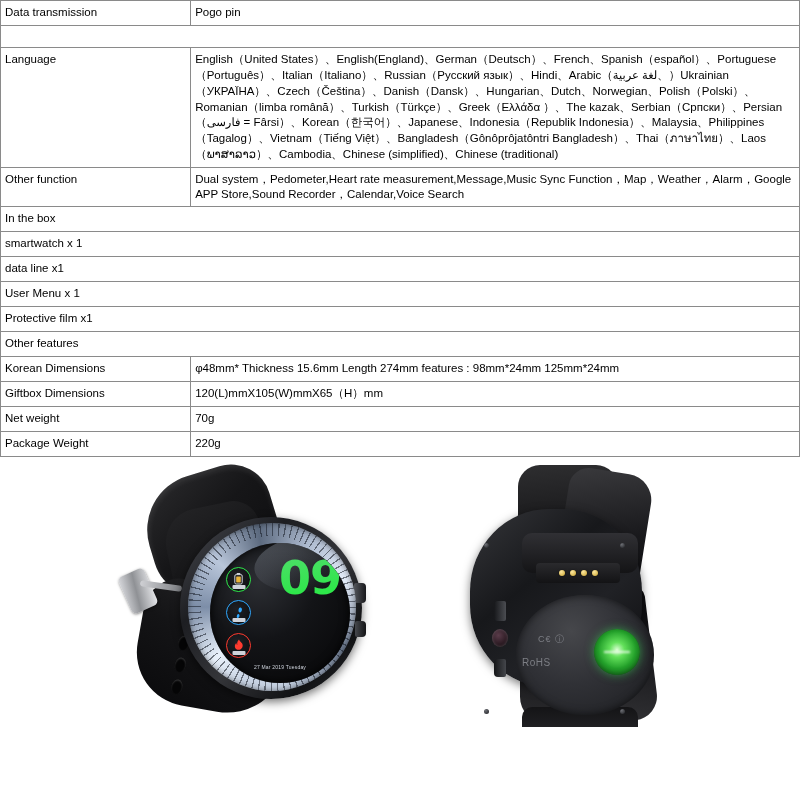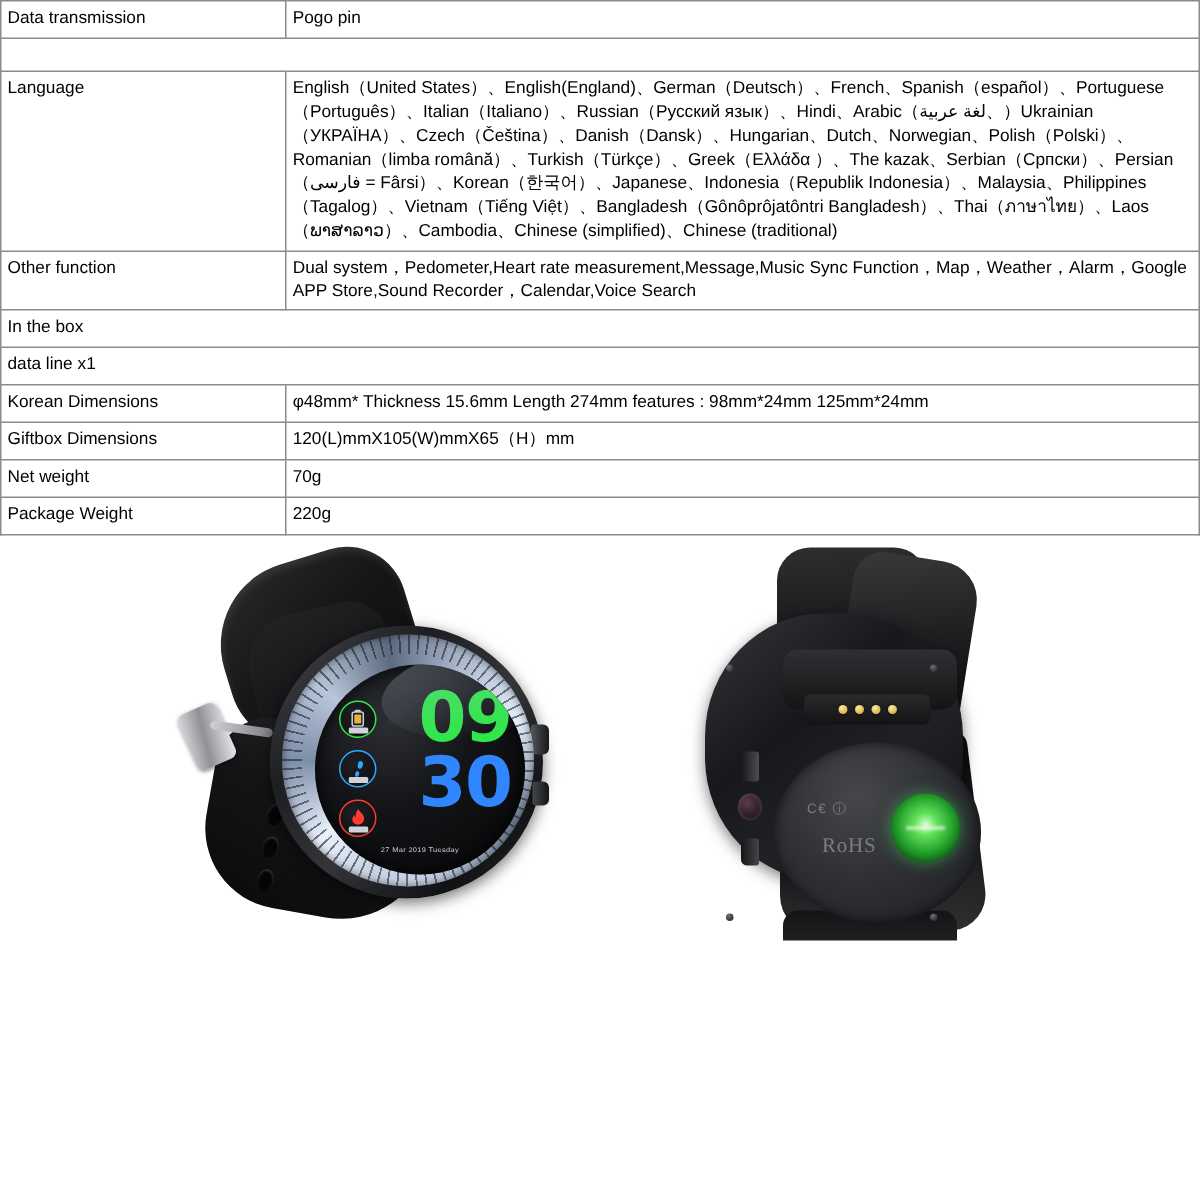--- a/index.html
+++ b/index.html
@@ -364,24 +364,24 @@
   .marks {
     position: absolute;
     left: 22px; top: 38px;
     color: #7c7e84;
     font-size: 9px;
     font-family: "Liberation Sans", sans-serif;
     letter-spacing: 1px;
   }
   .marks2 {
     position: absolute;
-    left: 32px; top: 62px;
+    left: 6px; top: 62px;
     color: #7c7e84;
-    font-size: 14px;
-    font-family: Liberation Serif, serif;
+    font-size: 10px;
+    font-family: Liberation Sans, sans-serif;
     letter-spacing: 0.5px;
   }
   .hr-sensor {
     position: absolute;
     right: 14px; top: 34px;
     width: 46px; height: 46px;
     border-radius: 50%;
     background: radial-gradient(circle at 50% 45%, #d8ffd0 0%, #62e05a 22%, #23a02a 55%, #116a17 100%);
     box-shadow: 0 0 10px rgba(60,220,90,0.55), inset 0 -2px 5px rgba(0,0,0,0.35);
   }
@@ -442,21 +442,33 @@
 
       <tr>
         <td class="label label-mid">Other function</td>
         <td class="value">Dual system，Pedometer,Heart rate measurement,Message,Music Sync Function，Map，Weather，Alarm，Google APP Store,Sound Recorder，Calendar,Voice Search</td>
       </tr>
 
       <tr class="rowline">
         <td class="full" colspan="2">In the box</td>
       </tr>
       <tr class="rowline">
+        <td class="full" colspan="2">smartwatch x 1</td>
+      </tr>
+      <tr class="rowline">
         <td class="full" colspan="2">data line x1</td>
+      </tr>
+      <tr class="rowline">
+        <td class="full" colspan="2">User Menu x 1</td>
+      </tr>
+      <tr class="rowline">
+        <td class="full" colspan="2">Protective film x1</td>
+      </tr>
+      <tr class="rowline">
+        <td class="full" colspan="2">Other features</td>
       </tr>
 
       <tr class="rowline">
         <td class="label">Korean Dimensions</td>
         <td class="value">φ48mm*  Thickness 15.6mm  Length 274mm   features : 98mm*24mm    125mm*24mm</td>
       </tr>
       <tr class="rowline">
         <td class="label">Giftbox Dimensions</td>
         <td class="value">120(L)mmX105(W)mmX65（H）mm</td>
       </tr>
@@ -517,21 +529,20 @@
               <div class="w-ic cal">
                 <svg width="10" height="13" viewBox="0 0 10 13" aria-hidden="true">
                   <path d="M5 0.4C5.6 2.4 7.4 3 8.3 4.8c1 2 .2 4.6-1.9 5.6-2.2 1-4.7.1-5.4-2-.6-1.9.5-3.2 1.3-4.3.1 .9 .5 1.5 1 1.8C2.9 4 3.4 1.9 5 .4z" fill="#ff3b2f"></path>
                 </svg>
                 <span class="mini"></span>
               </div>
             </div>
 
             <div class="hhmm">
               <span class="hh">09</span>
-              <span class="mm">30</span>
             </div>
 
             <div class="wdate">27 Mar 2019 Tuesday</div>
             <div class="glare-l"></div>
           </div>
         </div>
       </div>
     </div>
 
     <div class="watch w-right">

